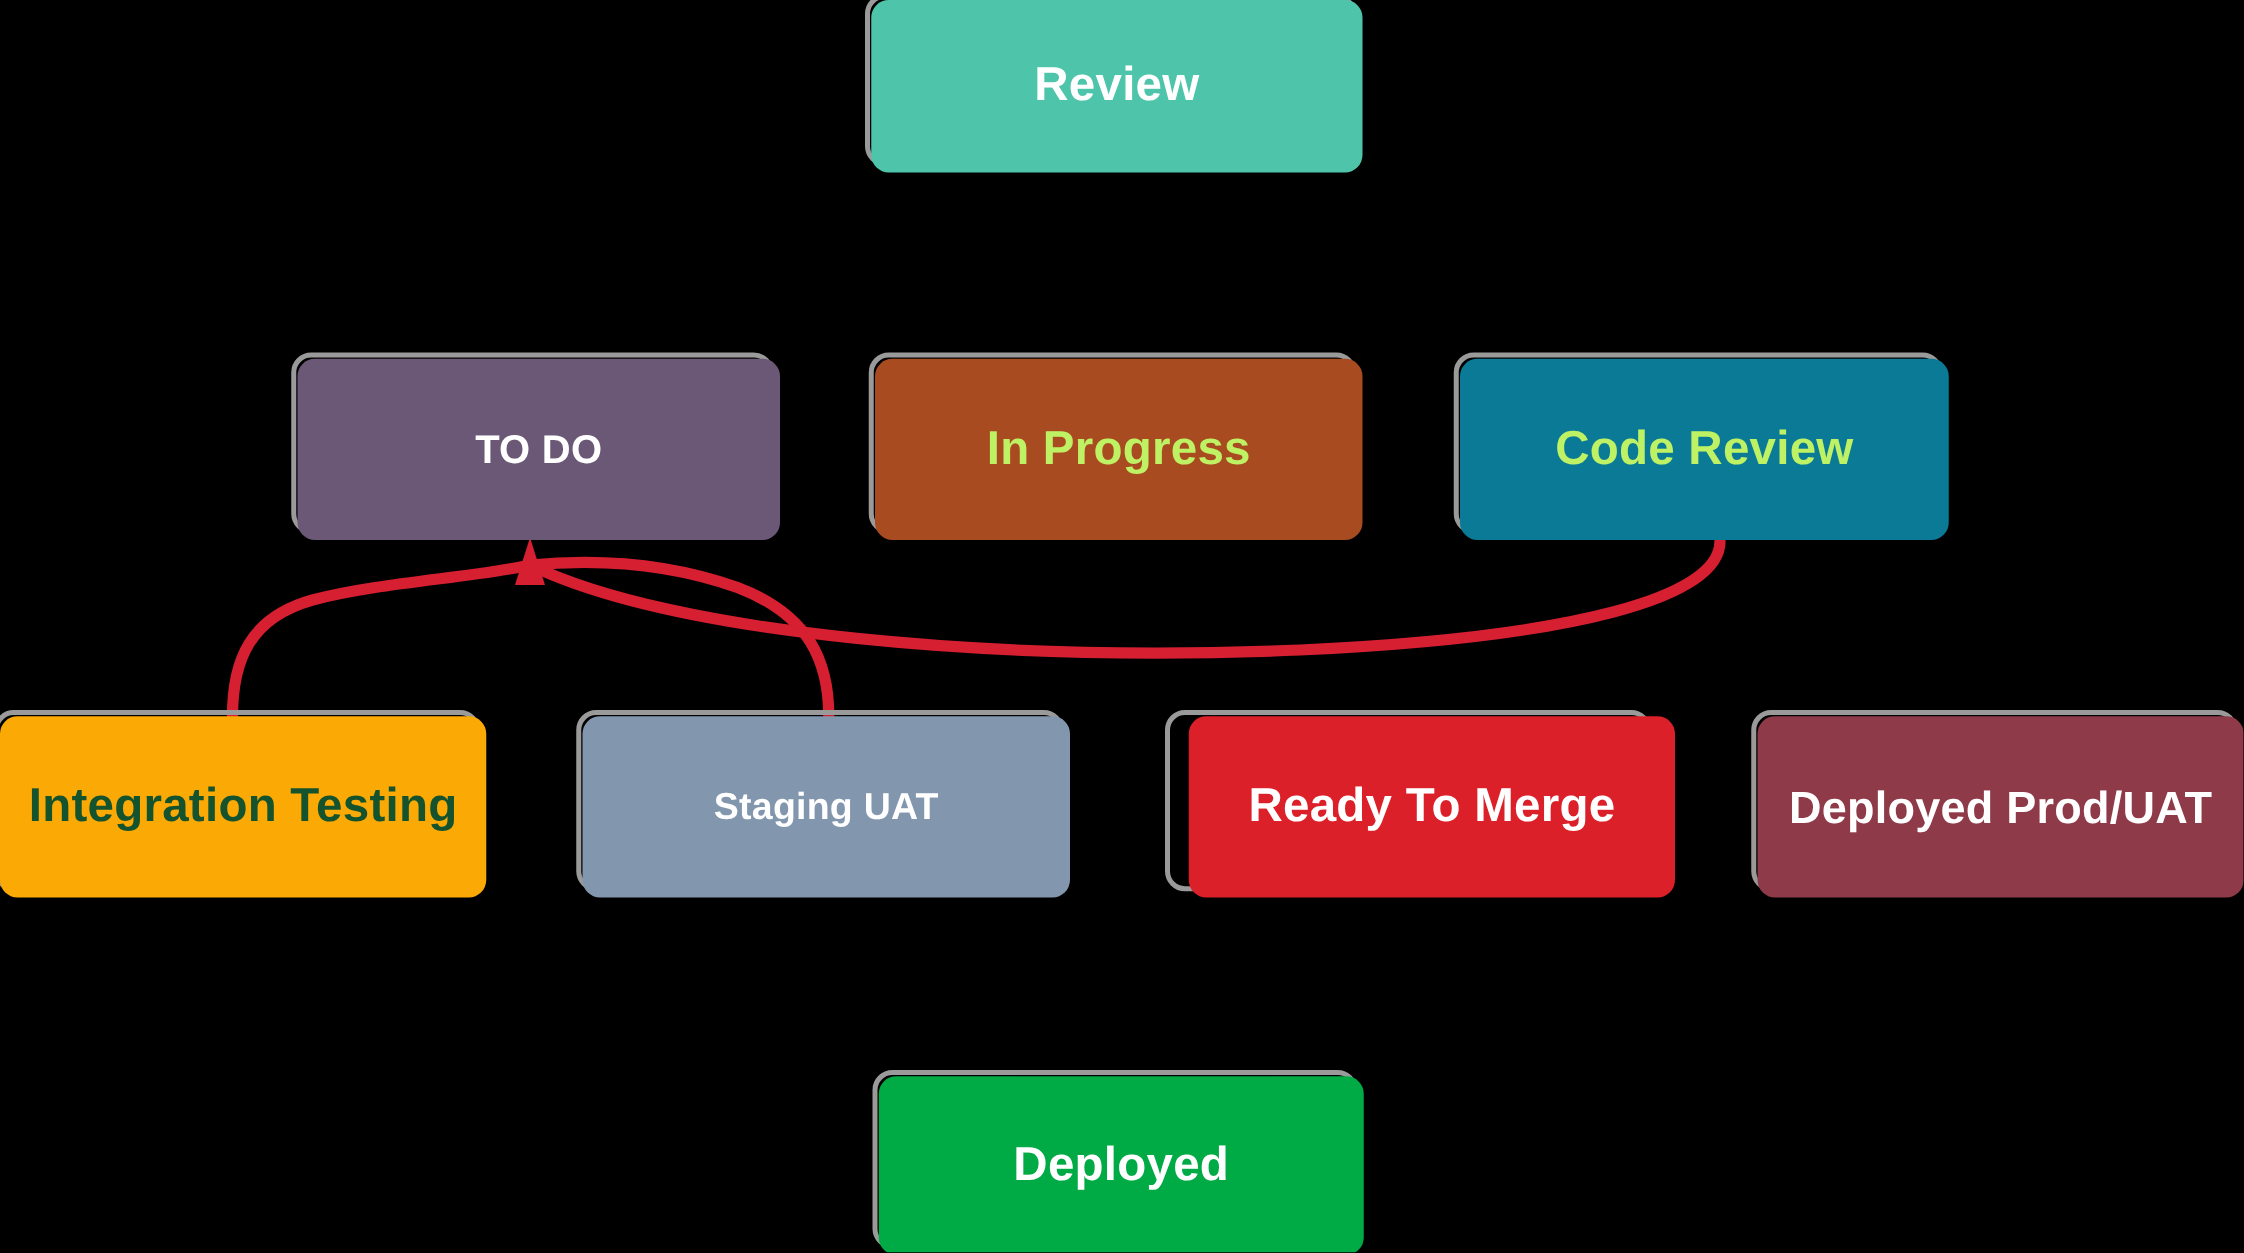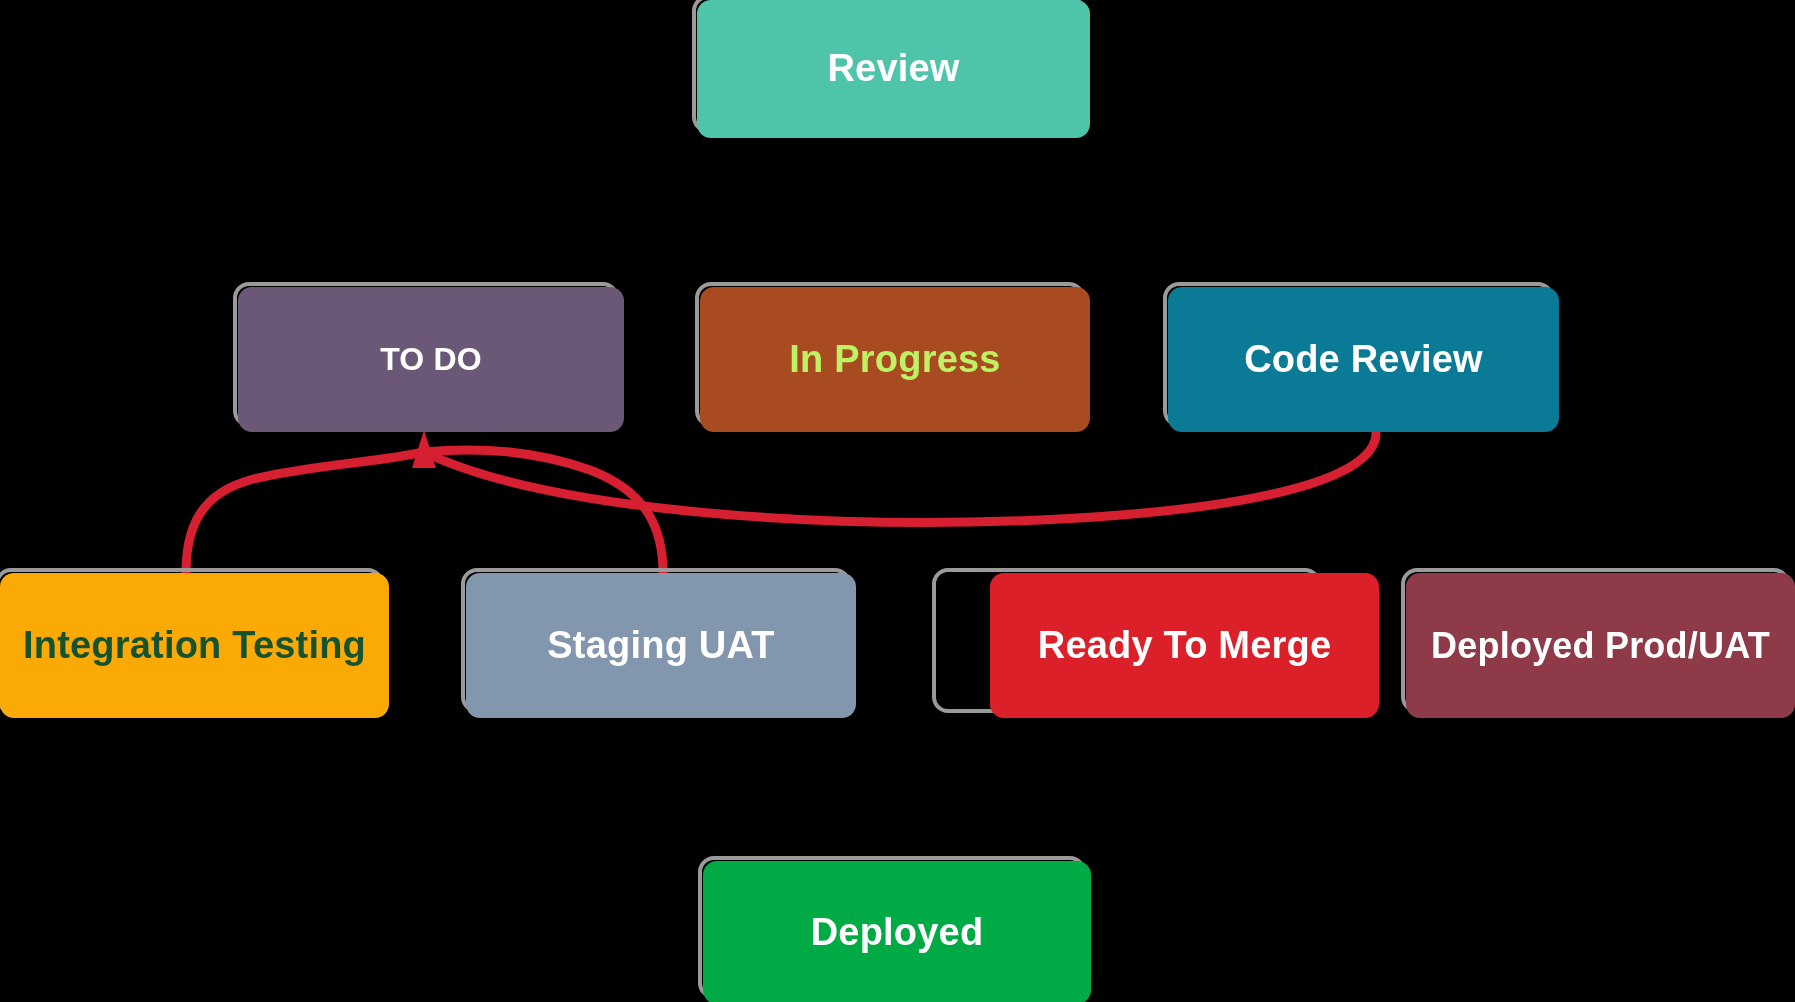--- a/index.html
+++ b/index.html
@@ -77,33 +77,33 @@
       </div>
       <div class="node-border" style="left: 233px; top: 282px; width: 386px; height: 145px; border-color: rgb(154, 154, 154);"></div>
       <div class="node" style="left: 238px; top: 287px; width: 386px; height: 145px; background: rgb(107, 88, 118); font-size: 32px; color: rgb(255, 255, 255);">
         <span class="node-label">TO DO</span>
       </div>
       <div class="node-border" style="left: 695px; top: 282px; width: 390px; height: 145px; border-color: rgb(154, 154, 154);"></div>
       <div class="node" style="left: 700px; top: 287px; width: 390px; height: 145px; background: rgb(169, 75, 32); font-size: 38px; color: #bef264;">
         <span class="node-label">In Progress</span>
       </div>
       <div class="node-border" style="left: 1163px; top: 282px; width: 391px; height: 145px; border-color: rgb(154, 154, 154);"></div>
-      <div class="node" style="left: 1168px; top: 287px; width: 391px; height: 145px; background: rgb(10, 122, 150); font-size: 38px; color: #ffffff;">
+      <div class="node" style="left: 1168px; top: 287px; width: 391px; height: 145px; background: rgb(10, 122, 150); font-size: 38px; color: #bef264;">
         <span class="node-label">Code Review</span>
       </div>
       <div class="node-border" style="left: -5px; top: 568px; width: 389px; height: 145px; border-color: rgb(154, 154, 154);"></div>
       <div class="node" style="left: 0px; top: 573px; width: 389px; height: 145px; background: rgb(251, 169, 5); font-size: 38px; color: #14532d;">
         <span class="node-label">Integration Testing</span>
       </div>
       <div class="node-border" style="left: 461px; top: 568px; width: 390px; height: 145px; border-color: rgb(154, 154, 154);"></div>
-      <div class="node" style="left: 466px; top: 573px; width: 390px; height: 145px; background: rgb(130, 150, 174); font-size: 38px; color: rgb(255, 255, 255);">
+      <div class="node" style="left: 466px; top: 573px; width: 390px; height: 145px; background: rgb(130, 150, 174); font-size: 30px; color: rgb(255, 255, 255);">
         <span class="node-label">Staging UAT</span>
       </div>
       <div class="node-border" style="left: 932px; top: 568px; width: 389px; height: 145px; border-color: rgb(154, 154, 154);"></div>
-      <div class="node" style="left: 990px; top: 573px; width: 389px; height: 145px; background: rgb(220, 32, 41); font-size: 38px; color: rgb(255, 255, 255);">
+      <div class="node" style="left: 951px; top: 573px; width: 389px; height: 145px; background: rgb(220, 32, 41); font-size: 38px; color: rgb(255, 255, 255);">
         <span class="node-label">Ready To Merge</span>
       </div>
       <div class="node-border" style="left: 1401px; top: 568px; width: 389px; height: 145px; border-color: rgb(154, 154, 154);"></div>
       <div class="node" style="left: 1406px; top: 573px; width: 389px; height: 145px; background: rgb(142, 58, 72); font-size: 36px; color: rgb(255, 255, 255);">
         <span class="node-label">Deployed Prod/UAT</span>
       </div>
       <div class="node-border" style="left: 698px; top: 856px; width: 388px; height: 143px; border-color: rgb(154, 154, 154);"></div>
       <div class="node" style="left: 703px; top: 861px; width: 388px; height: 143px; background: rgb(0, 170, 68); font-size: 38px; color: rgb(255, 255, 255);">
         <span class="node-label">Deployed</span>
       </div>

